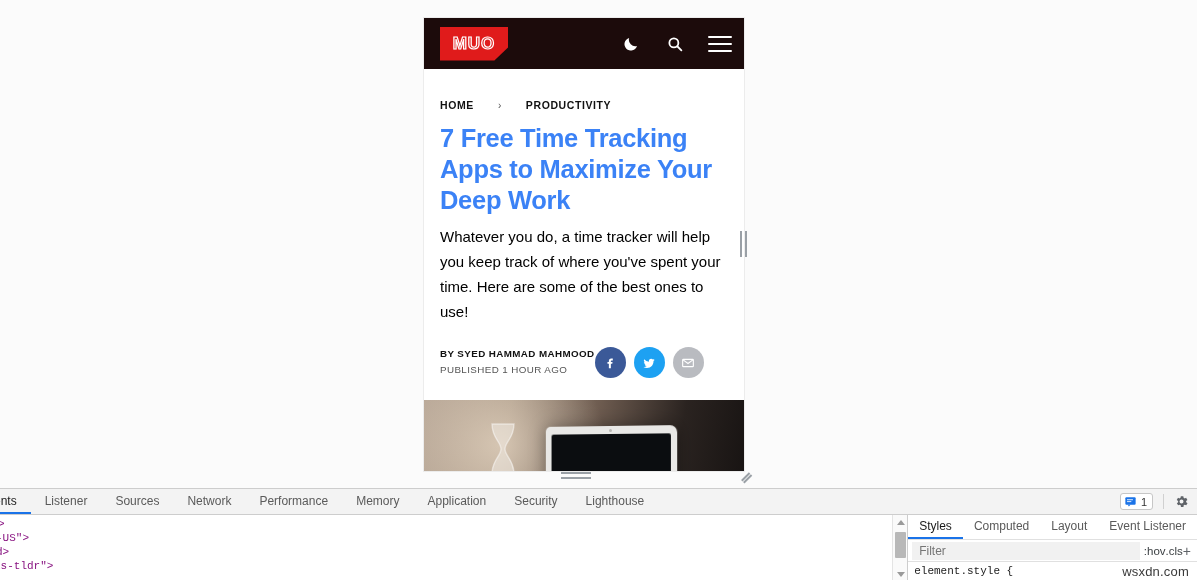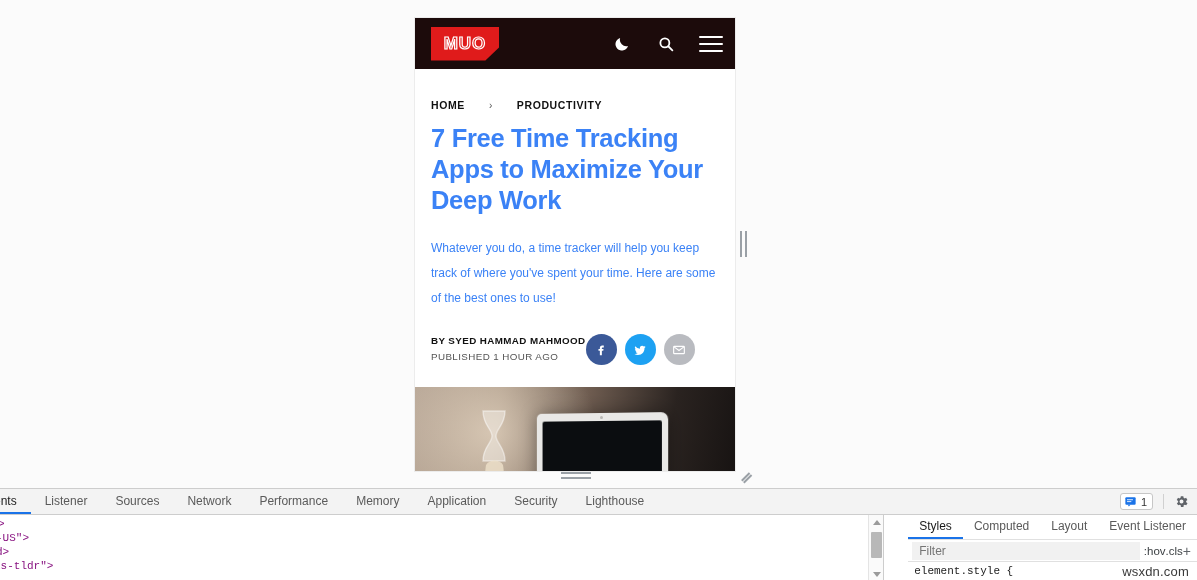--- a/index.html
+++ b/index.html
@@ -16,21 +16,21 @@
     position: absolute; left: 0; top: 0; width: 1197px; height: 488px;
     background: #ffffff;
   }
   .device-surround {
     position: absolute; left: 0; top: 0; width: 1197px; height: 488px;
     background: #fbfbfb;
   }
 
   
   .viewport {
-    position: absolute; left: 415px; top: 18px;
+    position: absolute; left: 424px; top: 18px;
     width: 320px; height: 453px;
     background: #ffffff;
     overflow: hidden;
     box-shadow: 0 0 0 1px rgba(0,0,0,0.06);
   }
 
   
   .site-header {
     position: relative;
     height: 51px; width: 320px;
@@ -71,22 +71,22 @@
   }
   .breadcrumb .sep { font-weight: 400; color: #555; font-size: 10px; }
   .breadcrumb a { color: #111; text-decoration: none; }
 
   .headline {
     margin-top: 12px;
     font-size: 25.5px; line-height: 31px;
     font-weight: 700; color: #3b82f6; letter-spacing: -0.3px;
   }
   .dek {
-    margin-top: 20px;
-    font-size: 12px; line-height: 25px; color: #3b82f6;
+    margin-top: 8px;
+    font-size: 15px; line-height: 25px; color: #000000;
   }
   .meta-row {
     margin-top: 22px;
     display: flex; align-items: flex-start; justify-content: flex-start;
   }
   .byline { font-size: 9.8px; line-height: 16px; letter-spacing: 0.4px; color: #111; }
   .byline .pub { color: #555; font-weight: 400; }
   .byline .author-line { font-weight: 700; }
   .share { display: flex; gap: 8px; margin-top: 1px; }
   .share-btn {
@@ -198,21 +198,20 @@
   .sb-arrow { width: 15px; height: 14px; display: flex; align-items: center; justify-content: center; cursor: pointer; }
   .sb-arrow i { display: block; width: 0; height: 0; }
   .sb-up i { border-left: 4px solid transparent; border-right: 4px solid transparent; border-bottom: 5px solid #9a9a9a; }
   .sb-down i { border-left: 4px solid transparent; border-right: 4px solid transparent; border-top: 5px solid #9a9a9a; }
   .sb-thumb { position: absolute; left: 2px; top: 17px; width: 11px; height: 26px; background: #b8b8b8; border-radius: 1px; cursor: pointer; }
 
   
   .styles-pane {
     position: relative; flex: 1; height: 66px; background: #ffffff;
     border-left: 1px solid #cdcdcd;
-    padding-left: 24px;
   }
   .styles-tabs {
     height: 25px; display: flex; align-items: stretch; background: #fff;
     border-bottom: 1px solid #e0e0e0; overflow: hidden;
   }
   .st-tab {
     display: flex; align-items: center; padding: 0 11px;
     font-size: 12px; color: #5a5a5a; cursor: pointer;
     border-bottom: 2px solid transparent; white-space: nowrap;
   }

